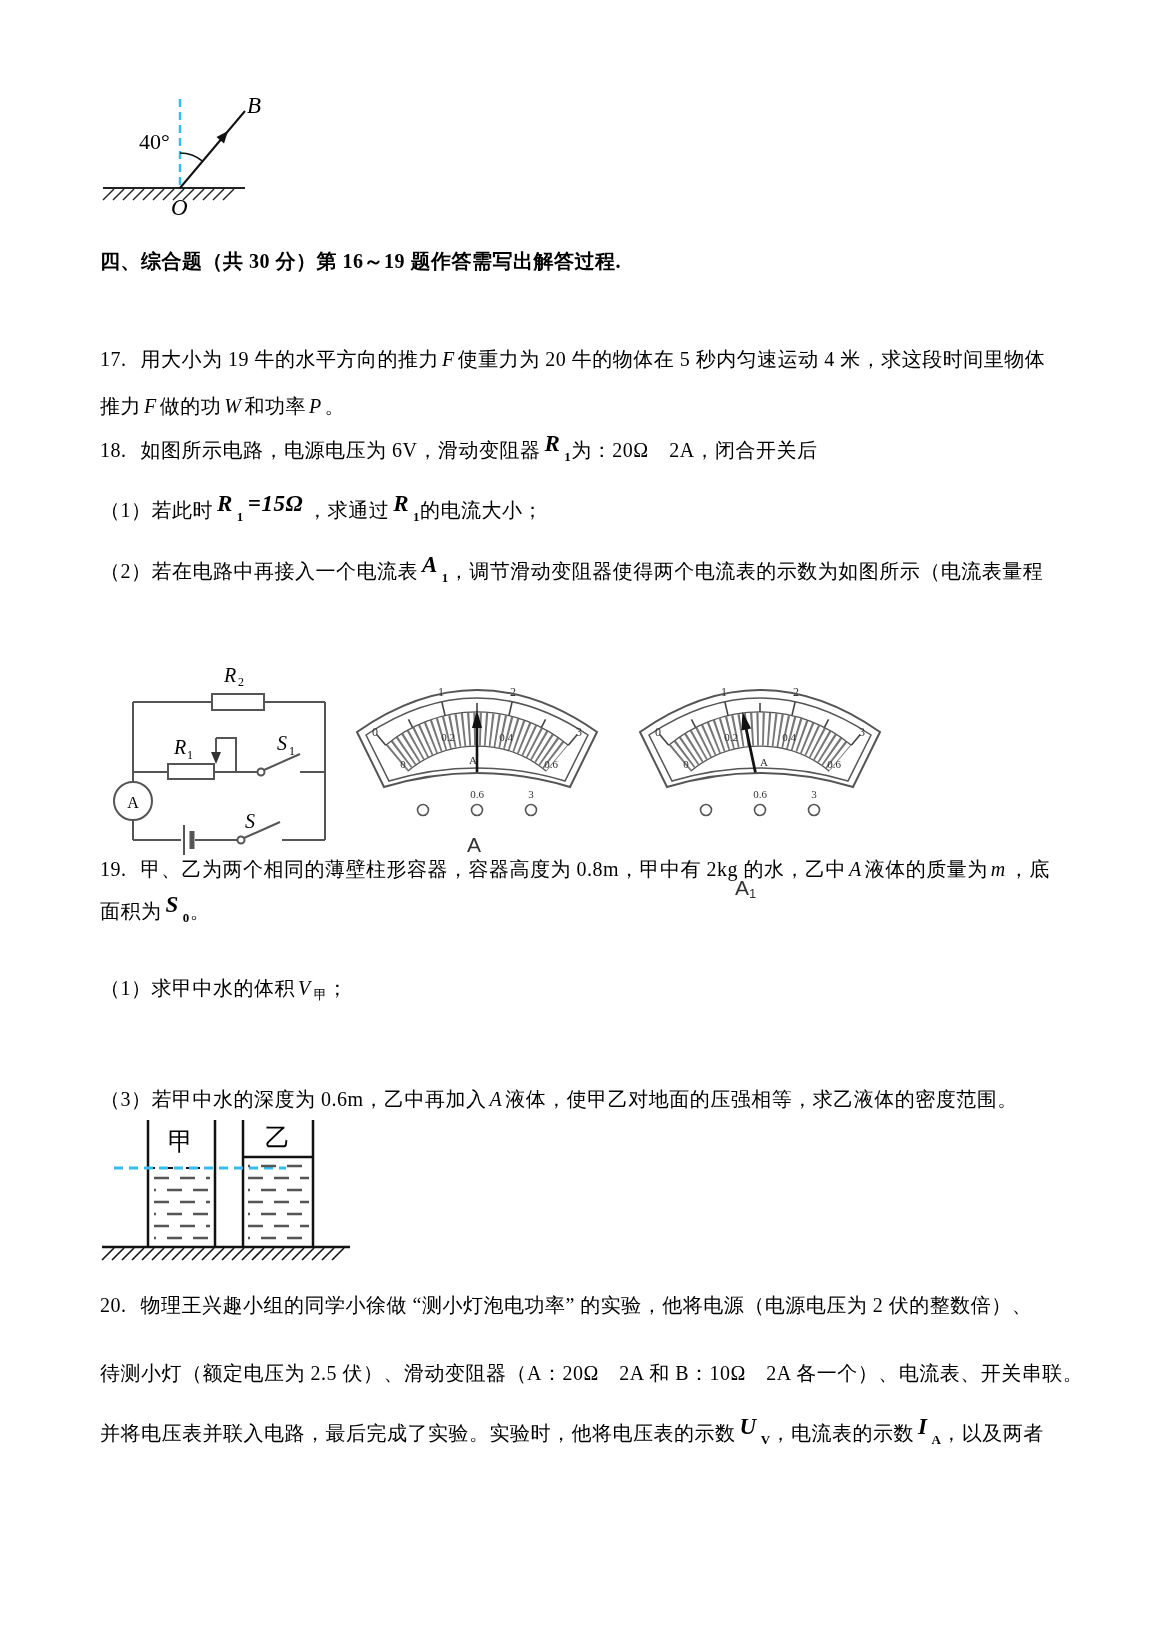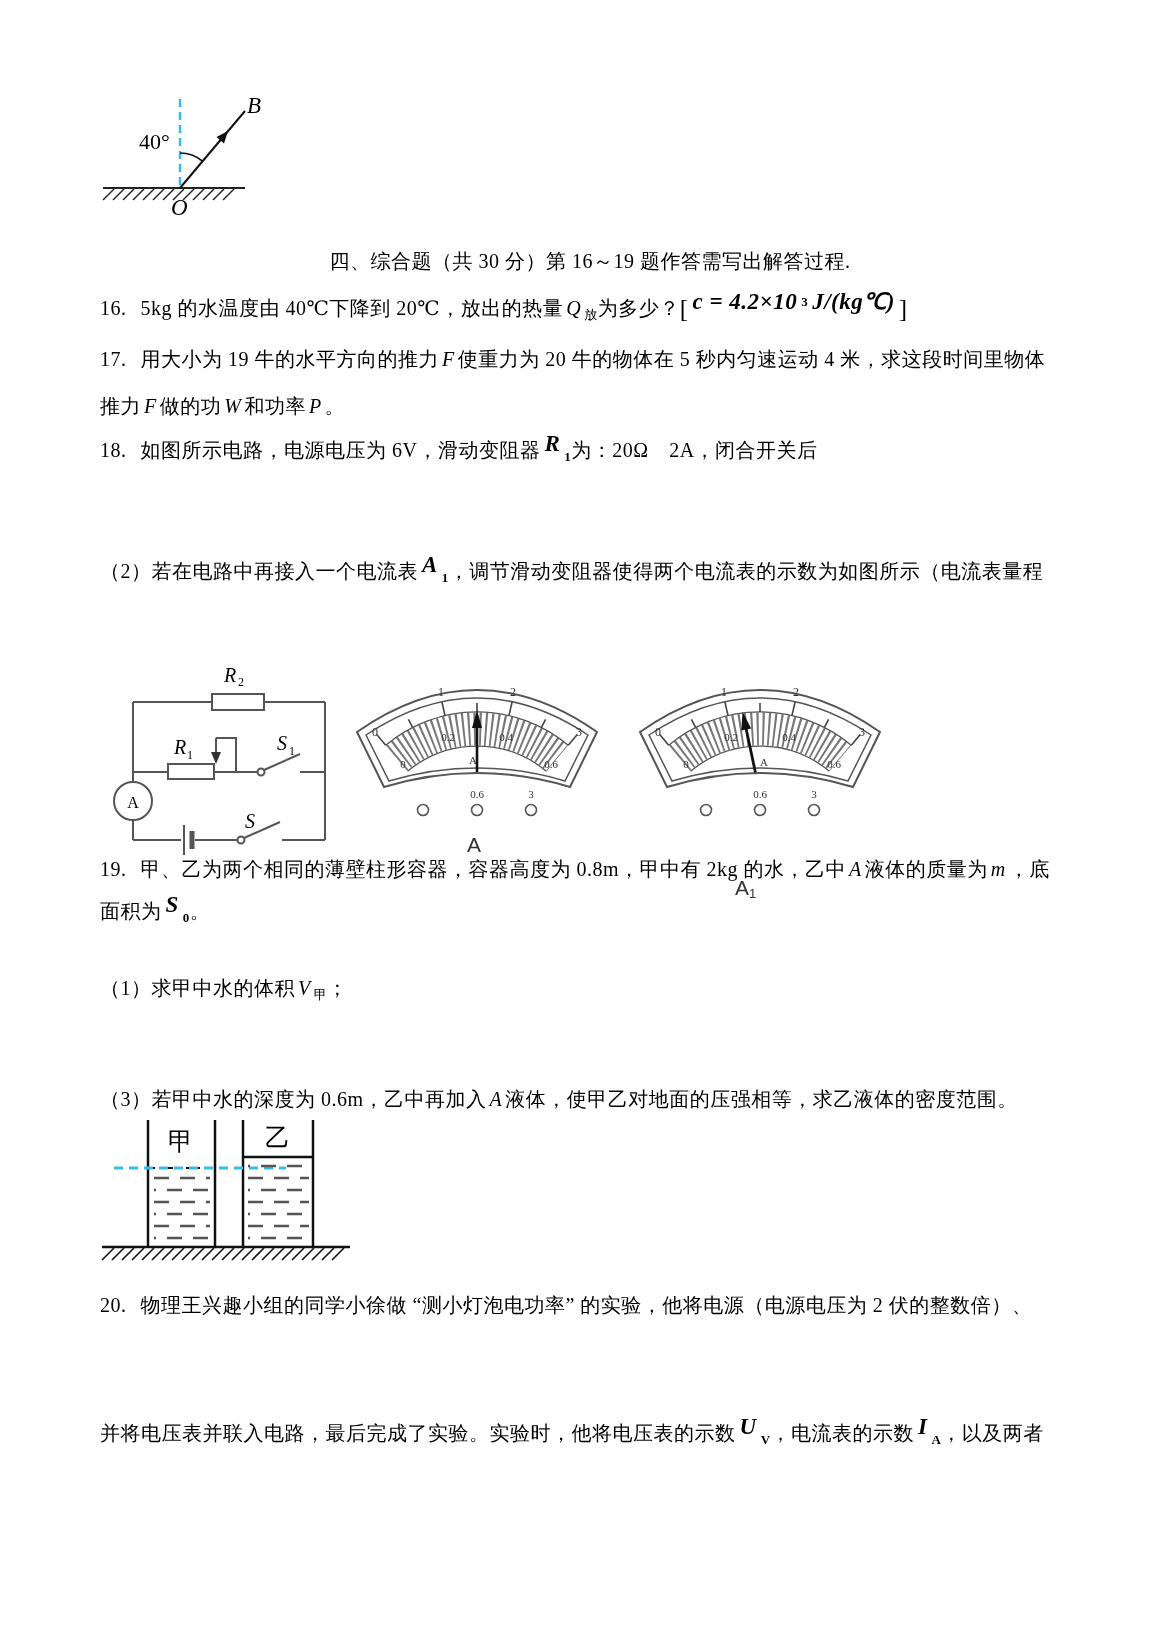--- a/index.html
+++ b/index.html
@@ -1,20 +1,20 @@
 <!DOCTYPE html>
 <html><head>
 <meta charset="utf-8">
 <style>
   html,body{margin:0;padding:0;background:#e8e8e8;}
   .page{position:relative;width:1158px;height:1638px;background:#ffffff;
         font-family:"Liberation Serif","DejaVu Serif",serif;color:#000;overflow:hidden;}
   .line{position:absolute;left:100px;width:980px;font-size:20px;white-space:nowrap;
         letter-spacing:.5px;}
-  .hdr{font-weight:normal;font-size:20px;text-align:center;}
+  .hdr{font-weight:bold;font-size:20px;}
   .num{margin-right:14px;}
   .var{font-style:italic;font-family:"Liberation Serif",serif;margin:0 3px;}
   .fml{font-style:italic;font-weight:bold;font-family:"Liberation Serif",serif;
        font-size:23px;position:relative;top:-6px;margin:0 4px;}
   .fmlsub{font-weight:bold;font-size:13px;font-style:normal;position:relative;top:4px;}
   .csub{font-size:13px;position:relative;top:4px;}
   .sup{font-size:13px;position:relative;top:-9px;font-weight:bold;}
   .bracket{font-size:25px;vertical-align:-2px;}
   .boldcn{font-weight:bold;font-size:22px;position:relative;top:-3px;}
   .meterlabel{position:absolute;font-family:"Liberation Sans","DejaVu Sans",sans-serif;
@@ -54,33 +54,33 @@
       <polygon points="133,46 129,58.4 121.5,52" fill="#111"></polygon>
       <path d="M 85 68 A 35 35 0 0 1 107.5 76.2" fill="none" stroke="#111" stroke-width="1.6"></path>
     </g>
     <text x="44" y="64" font-size="22">40°</text>
     <text x="152" y="28" font-size="23" font-style="italic">B</text>
     <text x="76" y="130" font-size="23" font-style="italic">O</text>
   </svg>
 
   <div class="line hdr" style="top:248px">四、综合题（共 30 分）第 16～19 题作答需写出解答过程.</div>
 
-  <div class="line" style="top:290px">
-    <span class="num">16.</span><span>5kg 的水温度由 40℃下降到 20℃，放出的热量</span><span class="var">Q</span><span class="csub">放</span><span>为多少？</span><span class="bracket">[</span><span class="fml">c = 4.2×10</span><span class="sup">3</span><span class="fml">J/(kg℃)</span><span class="bracket">]</span>
-  </div>
 
   <div class="line" style="top:346px">
     <span class="num">17.</span><span>用大小为 19 牛的水平方向的推力</span><span class="var">F</span><span>使重力为 20 牛的物体在 5 秒内匀速运动 4 米，求这段时间里物体</span>
   </div>
   <div class="line" style="top:393px">
     <span>推力</span><span class="var">F</span><span>做的功</span><span class="var">W</span><span>和功率</span><span class="var">P</span><span>。</span>
   </div>
 
   <div class="line" style="top:437px">
     <span class="num">18.</span><span>如图所示电路，电源电压为 6V，滑动变阻器</span><span class="fml">R</span><span class="fmlsub">1</span><span>为：20Ω　2A，闭合开关后</span>
+  </div>
+  <div class="line" style="top:497px">
+    <span>（1）若此时</span><span class="fml">R</span><span class="fmlsub">1</span><span class="fml">=15Ω</span><span>，求通过</span><span class="fml">R</span><span class="fmlsub">1</span><span>的电流大小；</span>
   </div>
   <div class="line" style="top:558px">
     <span>（2）若在电路中再接入一个电流表</span><span class="fml">A</span><span class="fmlsub">1</span><span>，调节滑动变阻器使得两个电流表的示数为如图所示（电流表量程</span>
   </div>
 
   <svg style="left:98px;top:648px" width="240" height="212" viewBox="0 0 240 212">
     <g stroke="#555" stroke-width="2" fill="none">
       <g>
         <line x1="35" y1="54" x2="114" y2="54"></line>
           <line x1="166" y1="54" x2="227" y2="54"></line>
@@ -291,17 +291,20 @@
       <line x1="224" y1="160" x2="236" y2="148"></line>
         <line x1="234" y1="160" x2="246" y2="148"></line>
     </g>
     <text x="70" y="50" font-size="25">甲</text>
     <text x="167" y="46" font-size="25">乙</text>
   </svg>
 
   <div class="line" style="top:1292px">
     <span class="num">20.</span><span>物理王兴趣小组的同学小徐做 “测小灯泡电功率” 的实验，他将电源（电源电压为 2 伏的整数倍）、</span>
   </div>
+  <div class="line" style="top:1360px">
+    <span>待测小灯（额定电压为 2.5 伏）、滑动变阻器（A：20Ω　2A 和 B：10Ω　2A 各一个）、电流表、开关串联。</span>
+  </div>
   <div class="line" style="top:1420px">
     <span>并将电压表并联入电路，最后完成了实验。实验时，他将电压表的示数</span><span class="fml">U</span><span class="fmlsub">V</span><span>，电流表的示数</span><span class="fml">I</span><span class="fmlsub">A</span><span>，以及两者</span>
   </div>
 
 </div>
 
 </body></html>

